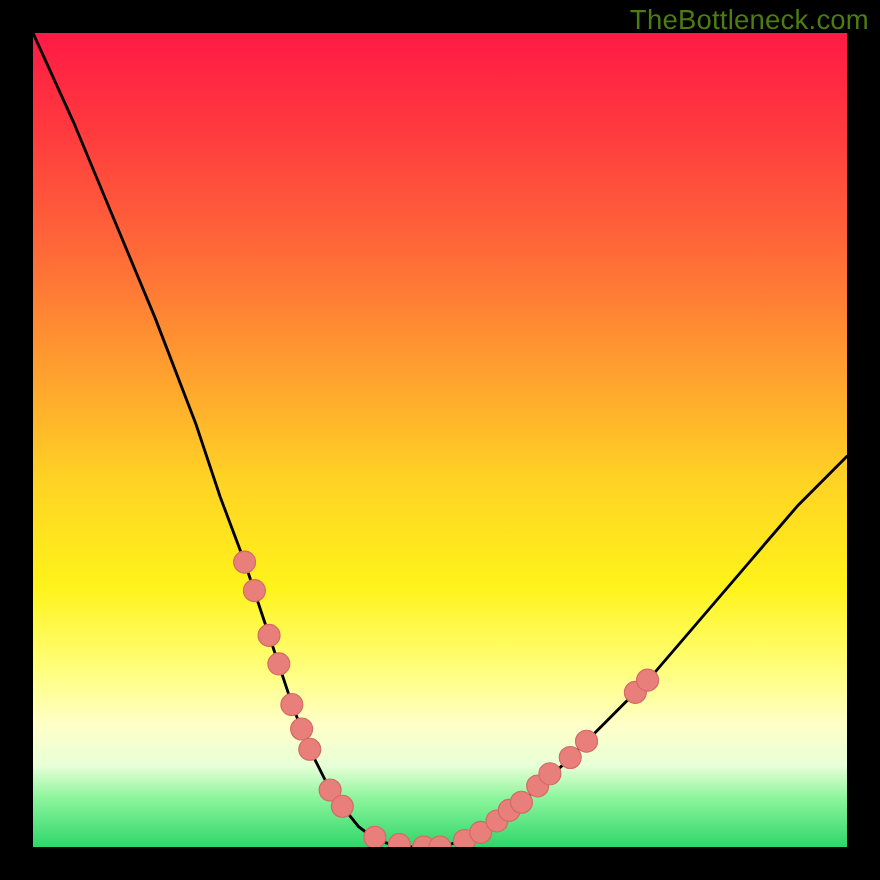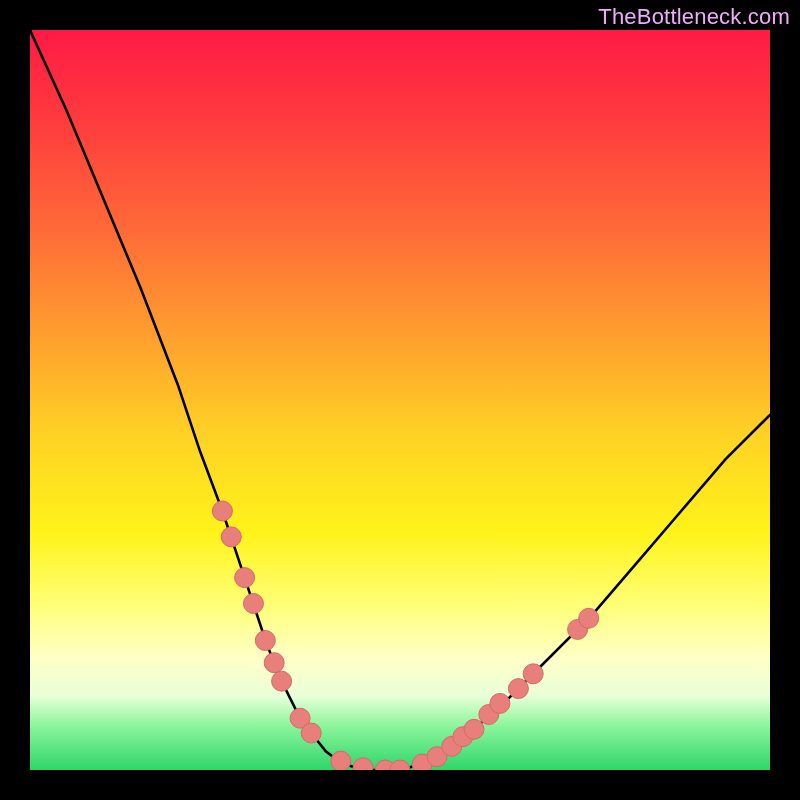--- a/index.html
+++ b/index.html
@@ -37,22 +37,22 @@
       #ffffc8 85%,
       #e8ffd8 90%,
       #8cf59c 94%,
       #2fd66a 100%
     );
   }
   .watermark {
     position: absolute;
     top: 4px;
     right: 10px;
-    color: #f0abfc;
-    font-size: 22px;
+    color: #4d7c0f;
+    font-size: 25px;
     font-weight: 500;
     letter-spacing: 0.2px;
     margin-left: 40px;
   }
   svg.curve {
     position: absolute;
     top: 0;
     left: 0;
     width: 740px;
     height: 740px;

